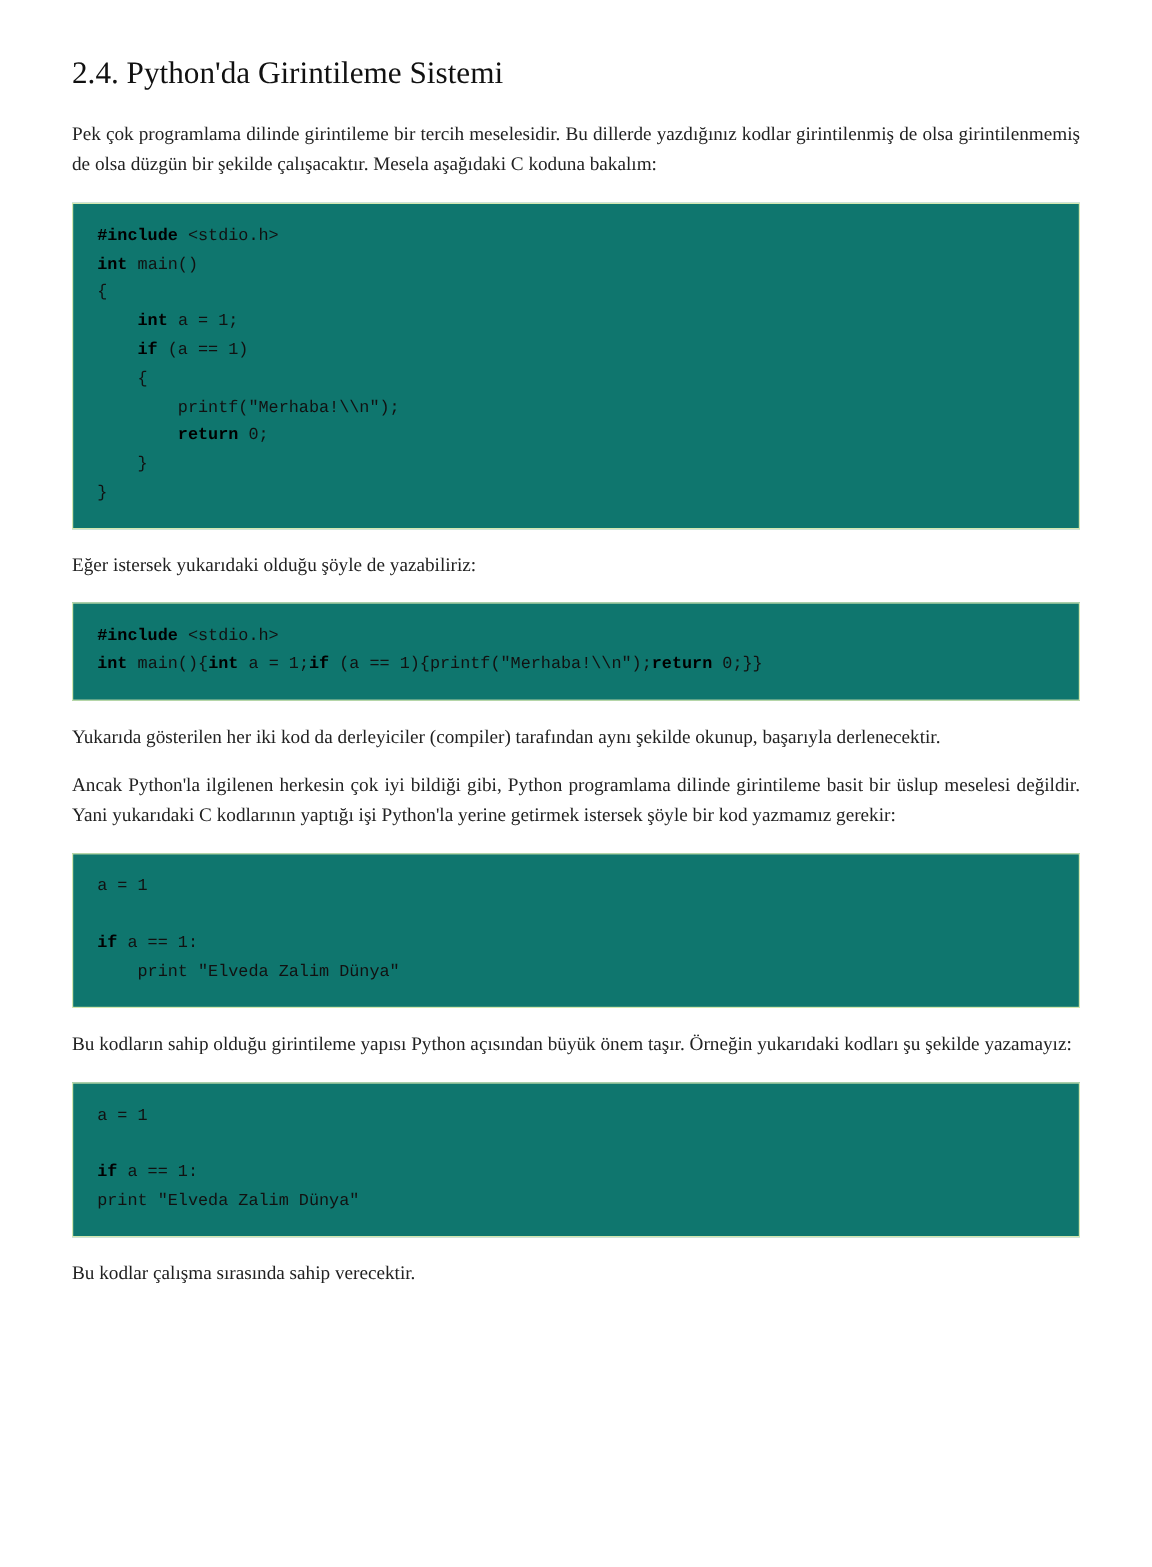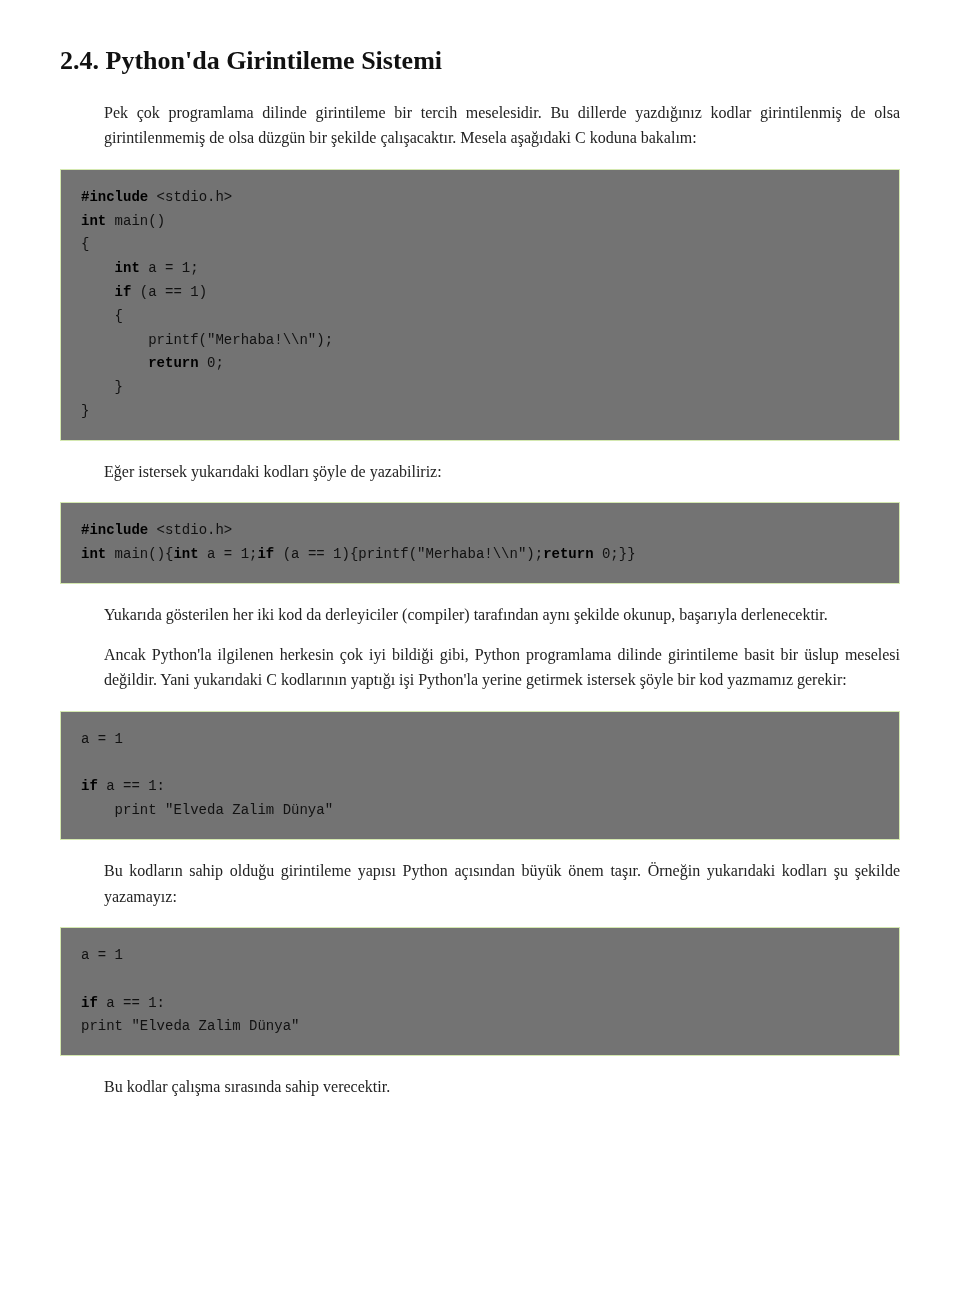--- a/index.html
+++ b/index.html
@@ -13,33 +13,32 @@
       font-size: 16px;
       color: #222;
       background: #fff;
       padding: 40px 60px;
       line-height: 1.6;
       max-width: 960px;
     }
 
     h1 {
       font-size: 26px;
-      font-weight: bold;
+      font-weight: normal;
       margin-bottom: 18px;
       color: #111;
     }
 
     p {
       margin-bottom: 14px;
       text-align: justify;
-      margin-left: 44px;
     }
 
     .code-block {
-      background: #737373;
+      background: #0f766e;
       border: 1px solid #d4e8b0;
       font-family: 'Courier New', Courier, monospace;
       font-size: 14px;
       padding: 16px 20px;
       margin: 18px 0;
       line-height: 1.7;
       white-space: pre;
       color: #111;
     }
 
@@ -59,21 +58,21 @@
 <span class="kw">int</span> main()
 {
     <span class="kw">int</span> a = 1;
     <span class="kw">if</span> (a == 1)
     {
         printf("Merhaba!\\n");
         <span class="kw">return</span> 0;
     }
 }</div>
 
-<p>Eğer istersek yukarıdaki kodları şöyle de yazabiliriz:</p>
+<p>Eğer istersek yukarıdaki olduğu şöyle de yazabiliriz:</p>
 
 <div class="code-block"><span class="kw">#include</span> &lt;stdio.h&gt;
 <span class="kw">int</span> main(){<span class="kw">int</span> a = 1;<span class="kw">if</span> (a == 1){printf("Merhaba!\\n");<span class="kw">return</span> 0;}}</div>
 
 <p>Yukarıda gösterilen her iki kod da derleyiciler (compiler) tarafından aynı şekilde okunup, başarıyla derlenecektir.</p>
 
 <p>Ancak Python'la ilgilenen herkesin çok iyi bildiği gibi, Python programlama dilinde girintileme basit bir üslup meselesi değildir. Yani yukarıdaki C kodlarının yaptığı işi Python'la yerine getirmek istersek şöyle bir kod yazmamız gerekir:</p>
 
 <div class="code-block">a = 1
 

